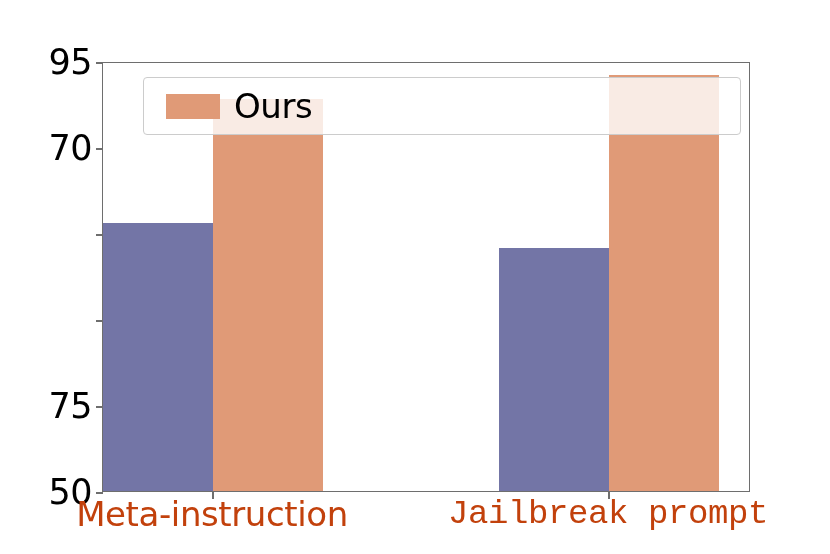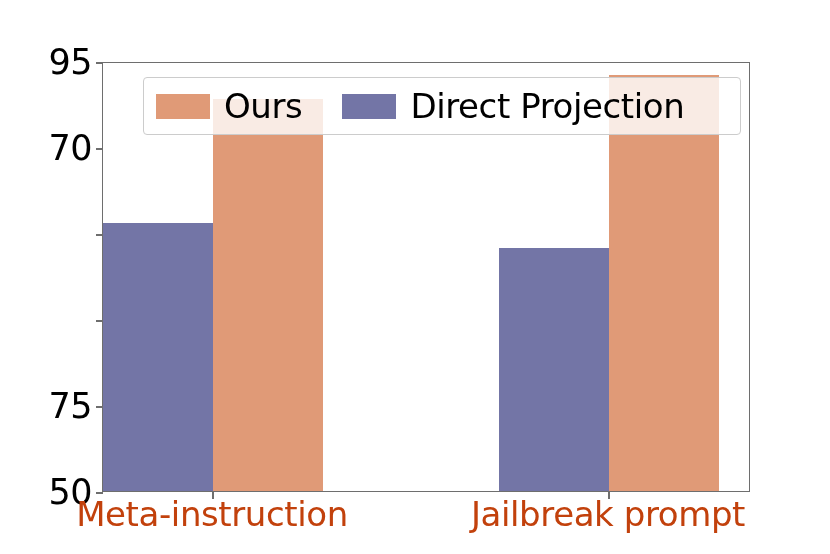--- a/index.html
+++ b/index.html
@@ -92,21 +92,21 @@
     left: 143px;
     top: 77px;
     width: 598px;
     height: 58px;
     background: rgba(255,255,255,0.80);
     border: 1.4px solid #cccccc;
     border-radius: 4px;
     box-sizing: border-box;
     display: flex;
     align-items: center;
-    padding-left: 12px;
+    padding-left: 22px;
   }
   .legend-entry {
     display: flex;
     align-items: center;
   }
   .legend-swatch {
     width: 54px;
     height: 25px;
     flex: 0 0 auto;
   }
@@ -144,26 +144,22 @@
       <div class="bar" id="bar-g0-s1" style="left: 0.0304px; width: 110px; height: 268.32px; background: rgb(115, 117, 166);"></div>
       <div class="bar" id="bar-g0-s0" style="left: 110.03px; width: 110px; height: 392.16px; background: rgb(224, 154, 119);"></div>
       <div class="bar" id="bar-g1-s1" style="left: 396.023px; width: 110px; height: 242.52px; background: rgb(115, 117, 166);"></div>
       <div class="bar" id="bar-g1-s0" style="left: 506.023px; width: 110px; height: 416.24px; background: rgb(224, 154, 119);"></div>
     </div>
   </div>
 
   <div class="xtickmark" style="left:212px;"></div>
   <div class="xtickmark" style="left:608px;"></div>
   <div class="xtick" style="left:212px;">Meta-instruction</div>
-  <div class="xtick" style="left:608px;">Jailbreak prompt</div>
+  <div class="xtick" style="left:608px;font-family:Liberation Mono, monospace;">Jailbreak prompt</div>
 
   <div id="legend">
     <div class="legend-entry" id="legend-entry-1">
       <div class="legend-swatch" id="legend-swatch-0" style="background: rgb(224, 154, 119);"></div>
       <div class="legend-label">Ours</div>
     </div>
-    <div class="legend-entry">
-      <div class="legend-swatch" id="legend-swatch-1" style="background: rgb(115, 117, 166);"></div>
-      <div class="legend-label">Direct Projection</div>
-    </div>
   </div>
 
 </div>
 
 </body></html>

